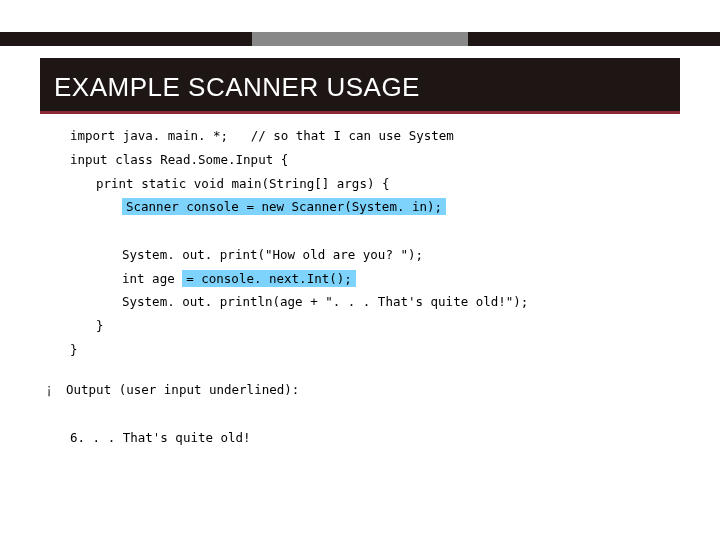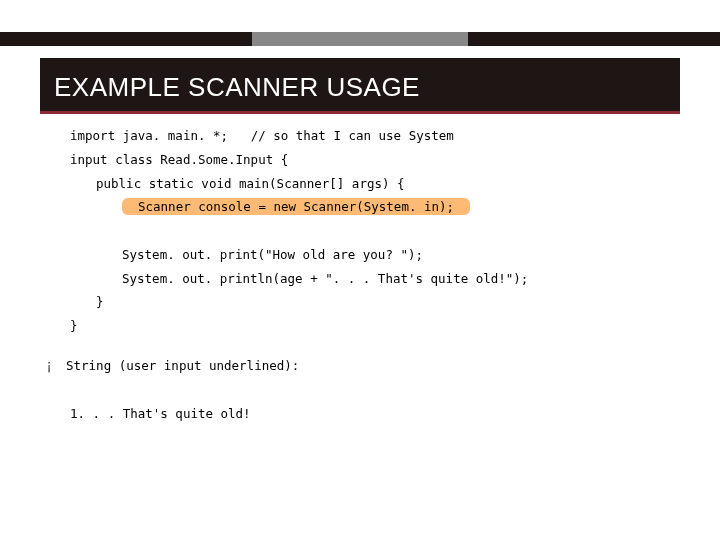--- a/index.html
+++ b/index.html
@@ -10,21 +10,21 @@
   .topbar .seg2 { width: 30%; background: #888; }
   .topbar .seg3 { width: 35%; background: #1d1615; }
   .titleblock { margin: 12px 40px 0 40px; padding: 14px 14px 8px 14px; background: #1d1615; color: #fff; }
   .titleblock h1 { font-weight: 400; letter-spacing: 0.5px; font-size: 26px; font-family: "Segoe UI Light", "Segoe UI", Arial, sans-serif; }
   .titleblock h1 .smcap { font-variant: small-caps; }
   .underline { height: 3px; background: #8b2a35; margin: 0 40px 0 40px; }
   .content { margin: 10px 60px 0 70px; font-family: "Lucida Console","Consolas",monospace; font-size: 12.5px; color: #000; line-height: 1.9; }
   .code-line { white-space: pre; }
   .indent1 { padding-left: 26px; }
   .indent2 { padding-left: 52px; }
-  .hl { background: #fdba74; padding: 1px 16px; border-radius: 6px; }
+  .hl { background: #7dd3fc; padding: 1px 4px; }
   .outsect { margin-top: 14px; }
   .bullet-row { display: flex; align-items: baseline; gap: 10px; margin-left: -28px; }
   .bullet-mark { font-family: Arial, sans-serif; font-size: 14px; color: #333; width: 14px; text-align: center; }
   .uinput { text-decoration: underline; }
 </style>
 </head>
 <body>
 
 <div class="slide">
   <div class="topbar">
@@ -36,30 +36,31 @@
   <div class="titleblock">
     <h1>
       <span>EXAMPLE </span><span class="smcap">SCANNER</span><span> USAGE</span>
     </h1>
   </div>
   <div class="underline"></div>
 
   <div class="content">
     <div class="code-line"><span>import java. main. *;   </span><span>// so that I can use System</span></div>
     <div class="code-line">input class Read.Some.Input {</div>
-    <div class="code-line indent1">public static void main(Scanner[] args) {</div>
+    <div class="code-line indent1">print static void main(String[] args) {</div>
     <div class="code-line indent2"><span class="hl">Scanner console = new Scanner(System. in);</span></div>
     <div class="code-line indent2">&nbsp;</div>
     <div class="code-line indent2">System. out. print("How old are you? ");</div>
+    <div class="code-line indent2"><span>int age </span><span class="hl">= console. next.Int();</span></div>
     <div class="code-line indent2">System. out. println(age + ". . . That's quite old!");</div>
     <div class="code-line indent1">}</div>
     <div class="code-line">}</div>
 
     <div class="outsect">
       <div class="bullet-row">
         <span class="bullet-mark">¡</span>
-        <span>String (user input underlined):</span>
+        <span>Output (user input underlined):</span>
       </div>
       <div class="code-line">&nbsp;</div>
-      <div class="code-line">1. . . That's quite old!</div>
+      <div class="code-line">6. . . That's quite old!</div>
     </div>
   </div>
 </div>
 
 </body></html>

